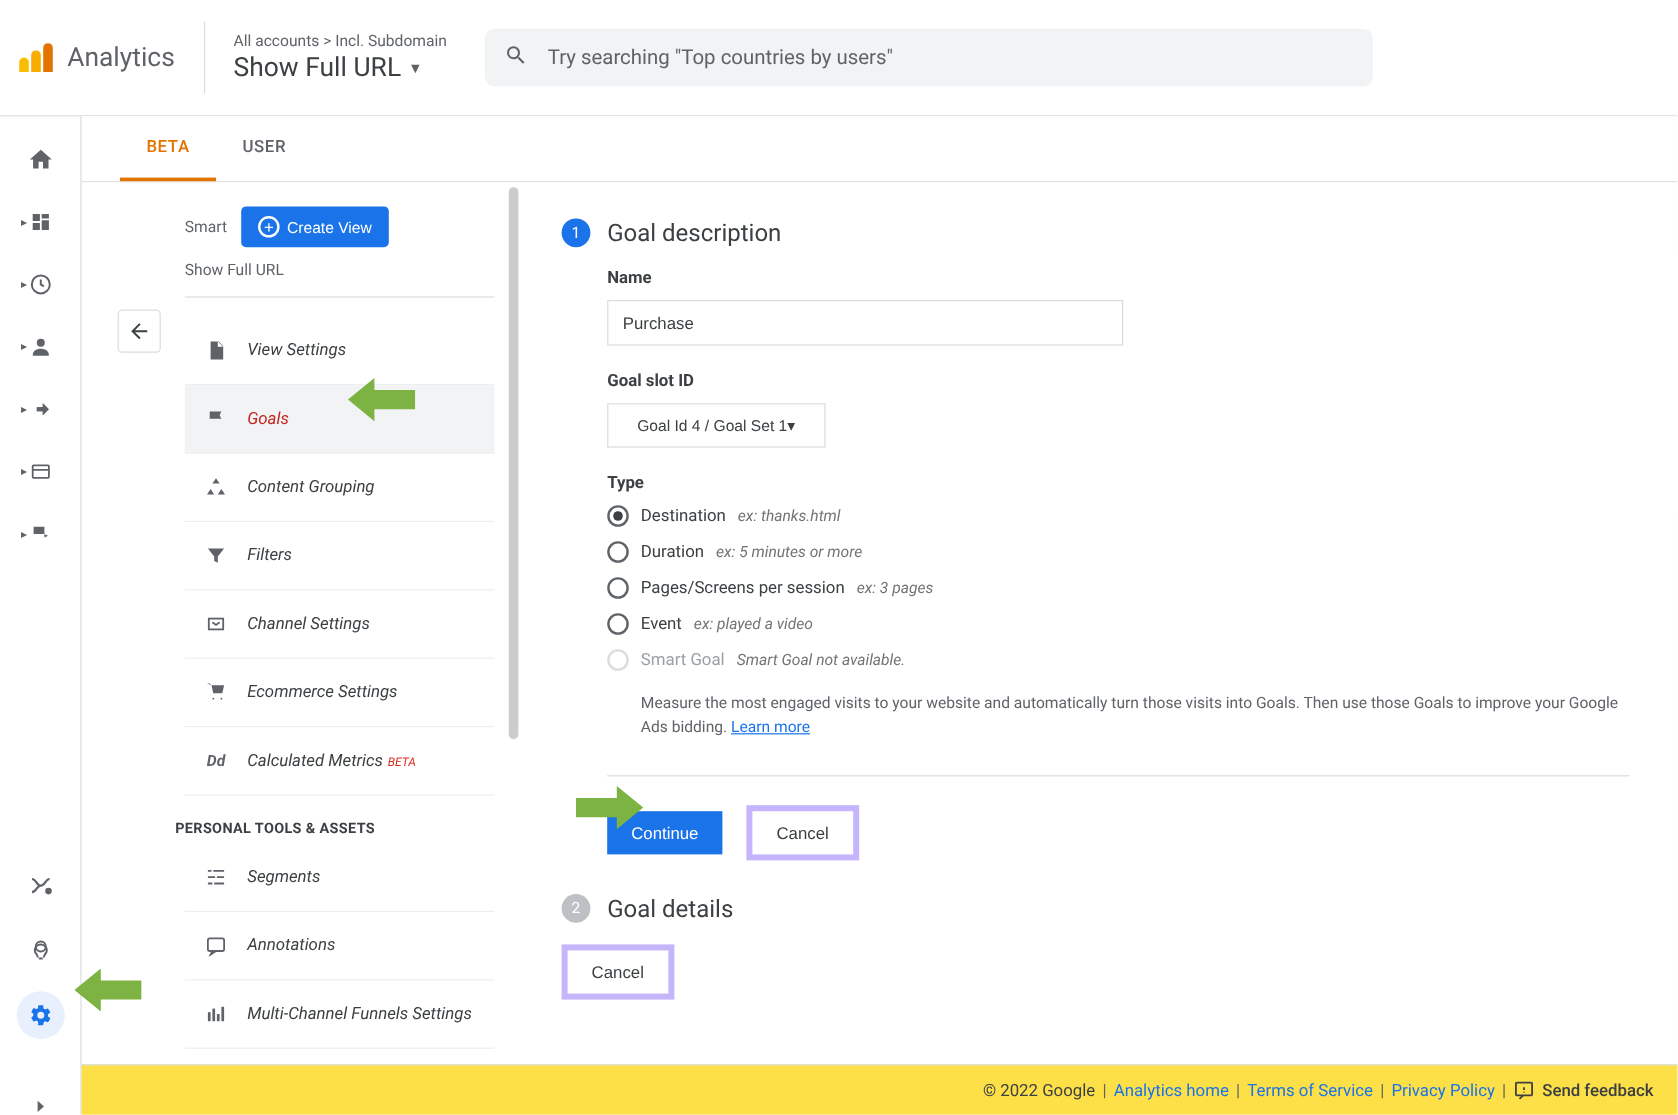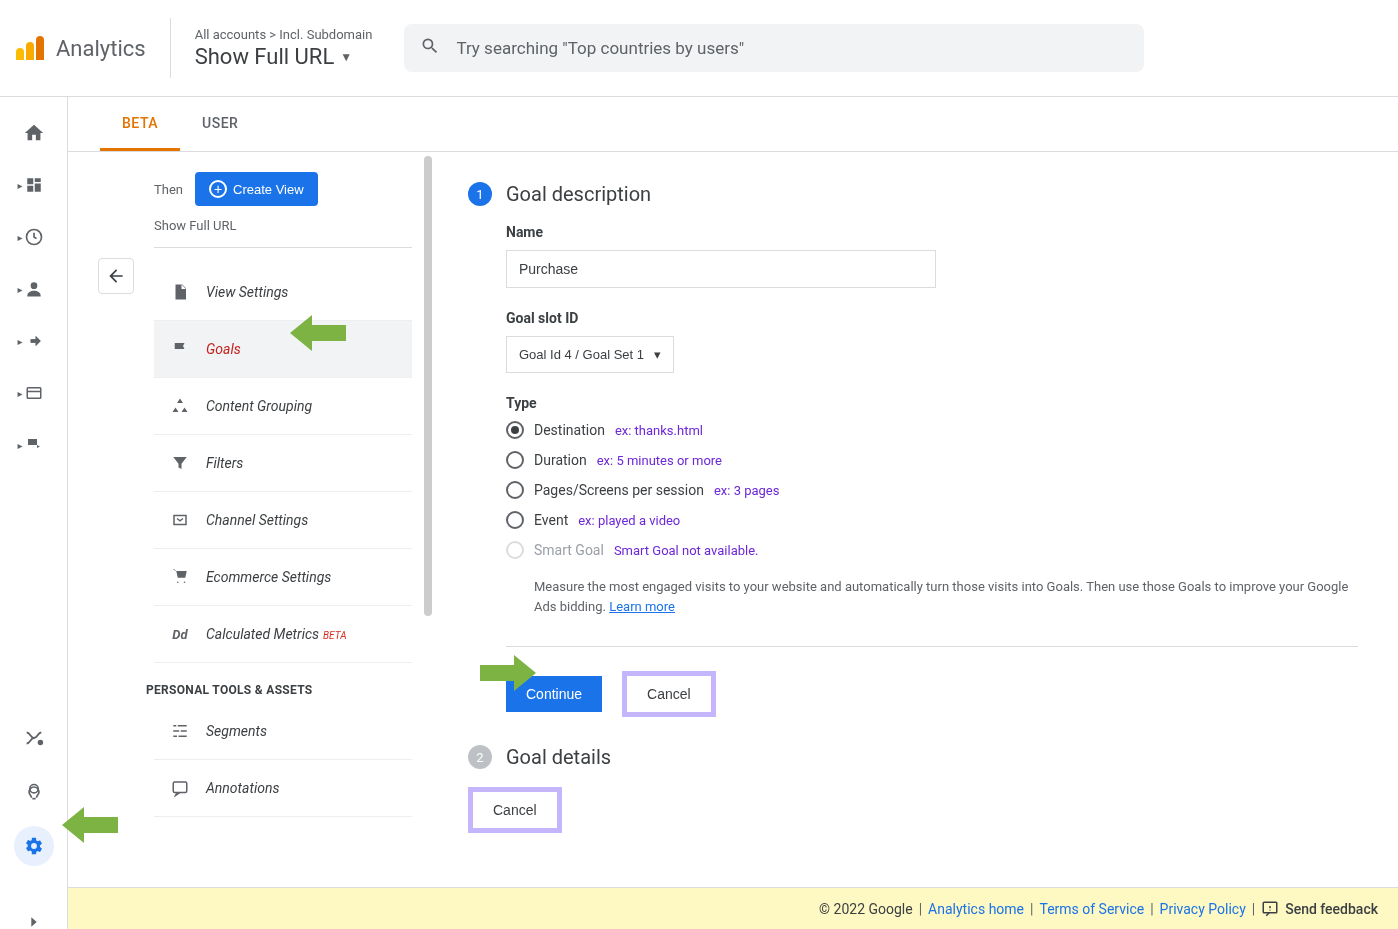--- a/index.html
+++ b/index.html
@@ -60,47 +60,47 @@
 
 .form-area { flex: 1; padding: 30px 40px 0 40px; position: relative; }
 .step-header { display: flex; align-items: center; gap: 14px; margin-bottom: 18px; }
 .step-circle { width: 24px; height: 24px; border-radius: 12px; display: flex; align-items: center; justify-content: center; color: #fff; font-size: 13px; }
 .step-circle.blue { background: #1a73e8; }
 .step-circle.gray { background: #bdc1c6; }
 .step-title { font-size: 20px; color: #3c4043; }
 .field-group { margin-left: 38px; margin-bottom: 22px; }
 .field-label { font-size: 14px; font-weight: 700; color: #3c4043; margin-bottom: 10px; }
 .text-input { width: 430px; height: 38px; border: 1px solid #dadce0; padding: 0 12px; font-size: 14px; color: #3c4043; }
-.dropdown-btn { border: 1px solid #dadce0; background: #fff; padding: 10px 12px; font-size: 13px; font-weight: 500; color: #3c4043; display: flex; align-items: center; gap: 10px; cursor: pointer; }
+.dropdown-btn { border: 1px solid #dadce0; background: #fff; padding: 10px 24px; font-size: 13px; font-weight: 500; color: #3c4043; display: flex; align-items: center; cursor: pointer; }
 .radio-group { display: flex; flex-direction: column; gap: 12px; }
 .radio-row { display: flex; align-items: center; gap: 10px; }
 .radio-btn { width: 18px; height: 18px; border: 2px solid #5f6368; border-radius: 50%; display: flex; align-items: center; justify-content: center; }
 .radio-btn.checked::after { content: ''; width: 8px; height: 8px; border-radius: 50%; background: #3c4043; }
 .radio-btn.disabled { border-color: #dadce0; }
 .radio-label { font-size: 14px; color: #3c4043; }
 .radio-label.disabled { color: #9aa0a6; }
-.radio-hint { font-size: 13px; color: #6d28d9; }
+.radio-hint { font-size: 13px; color: #737373; font-style: italic; }
 .smart-desc { font-size: 13px; color: #5f6368; margin-left: 28px; margin-top: 6px; line-height: 1.5; }
 .learn-more { color: #1a73e8; text-decoration: underline; }
 .divider-line { border-top: 1px solid #dadce0; margin: 30px 0 24px 38px; }
 .btn-row { display: flex; gap: 20px; margin-left: 38px; align-items: center; }
 .btn-primary { background: #1a73e8; color: #fff; border: none; padding: 10px 20px; font-size: 14px; font-weight: 500; cursor: pointer; }
 .btn-secondary { background: #fff; border: 5px solid #c4b5fd; color: #3c4043; padding: 10px 20px; font-size: 14px; font-weight: 500; cursor: pointer; }
 .step2 { margin-top: 28px; }
 .cancel2 { margin-left: 0; margin-top: 18px; }
 
 
 .green-arrow { position: absolute; }
 .green-arrow svg { fill: #7cb342; }
 .arrow-goals { left: 290px; top: 315px; }
 .arrow-gear { left: 62px; top: 807px; }
 .arrow-continue { left: 480px; top: 655px; }
 
 
-.footer { position: absolute; bottom: 0; right: 0; height: 42px; display: flex; align-items: center; gap: 6px; padding: 0 20px; font-size: 14px; border-top: 1px solid #dadce0; background: #fef9c3; width: calc(100% - 68px); justify-content: flex-end; }
+.footer { position: absolute; bottom: 0; right: 0; height: 42px; display: flex; align-items: center; gap: 6px; padding: 0 20px; font-size: 14px; border-top: 1px solid #dadce0; background: #fde047; width: calc(100% - 68px); justify-content: flex-end; }
 .footer a { color: #1a73e8; text-decoration: none; }
 .footer .sep { color: #5f6368; }
 .feedback-btn { display: flex; align-items: center; gap: 6px; color: #3c4043; font-weight: 500; cursor: pointer; }
 </style>
 </head>
 <body>
 
 <div class="header">
   <div class="logo-area">
     <div class="ga-logo">
@@ -206,21 +206,21 @@
     <div class="tabs-bar">
       <div class="tab active">BETA</div>
       <div class="tab">USER</div>
     </div>
 
     <div class="content-body">
 
       <div class="admin-sidebar">
         <div class="scrollbar-thumb"></div>
         <div class="view-header">
-          <span class="view-label">Then</span>
+          <span class="view-label">Smart</span>
           <button class="create-btn">
             <span class="create-btn-plus">+</span>
             <span>Create View</span>
           </button>
         </div>
         <div class="view-name">Show Full URL</div>
         <div class="back-arrow">
           <svg width="20" height="20" viewBox="0 0 24 24" fill="#3c4043">
               <path d="M20 11H7.83l5.59-5.59L12 4l-8 8 8 8 1.41-1.41L7.83 13H20z"></path>
             </svg>
@@ -290,20 +290,31 @@
           <span class="admin-label">Segments</span>
         </div>
         <div class="admin-item">
           <span class="admin-icon">
               <svg width="18" height="18" viewBox="0 0 24 24" fill="none" stroke="#5f6368" stroke-width="2">
                 <rect x="3" y="4" width="18" height="14" rx="2"></rect>
                 <path d="M8 18l-2 4 6-4"></path>
               </svg>
             </span>
           <span class="admin-label">Annotations</span>
+        </div>
+        <div class="admin-item">
+          <span class="admin-icon">
+              <svg width="18" height="18" viewBox="0 0 24 24" fill="#5f6368">
+                <rect x="3" y="10" width="3" height="10"></rect>
+                <rect x="8" y="6" width="3" height="14"></rect>
+                <rect x="13" y="12" width="3" height="8"></rect>
+                <rect x="18" y="4" width="3" height="16"></rect>
+              </svg>
+            </span>
+          <span class="admin-label">Multi-Channel Funnels Settings</span>
         </div>
       </div>
 
       <div class="form-area">
         <div class="step-header">
           <div class="step-circle blue">1</div>
           <div class="step-title">Goal description</div>
         </div>
         <div class="field-group">
           <div class="field-label">Name</div>

